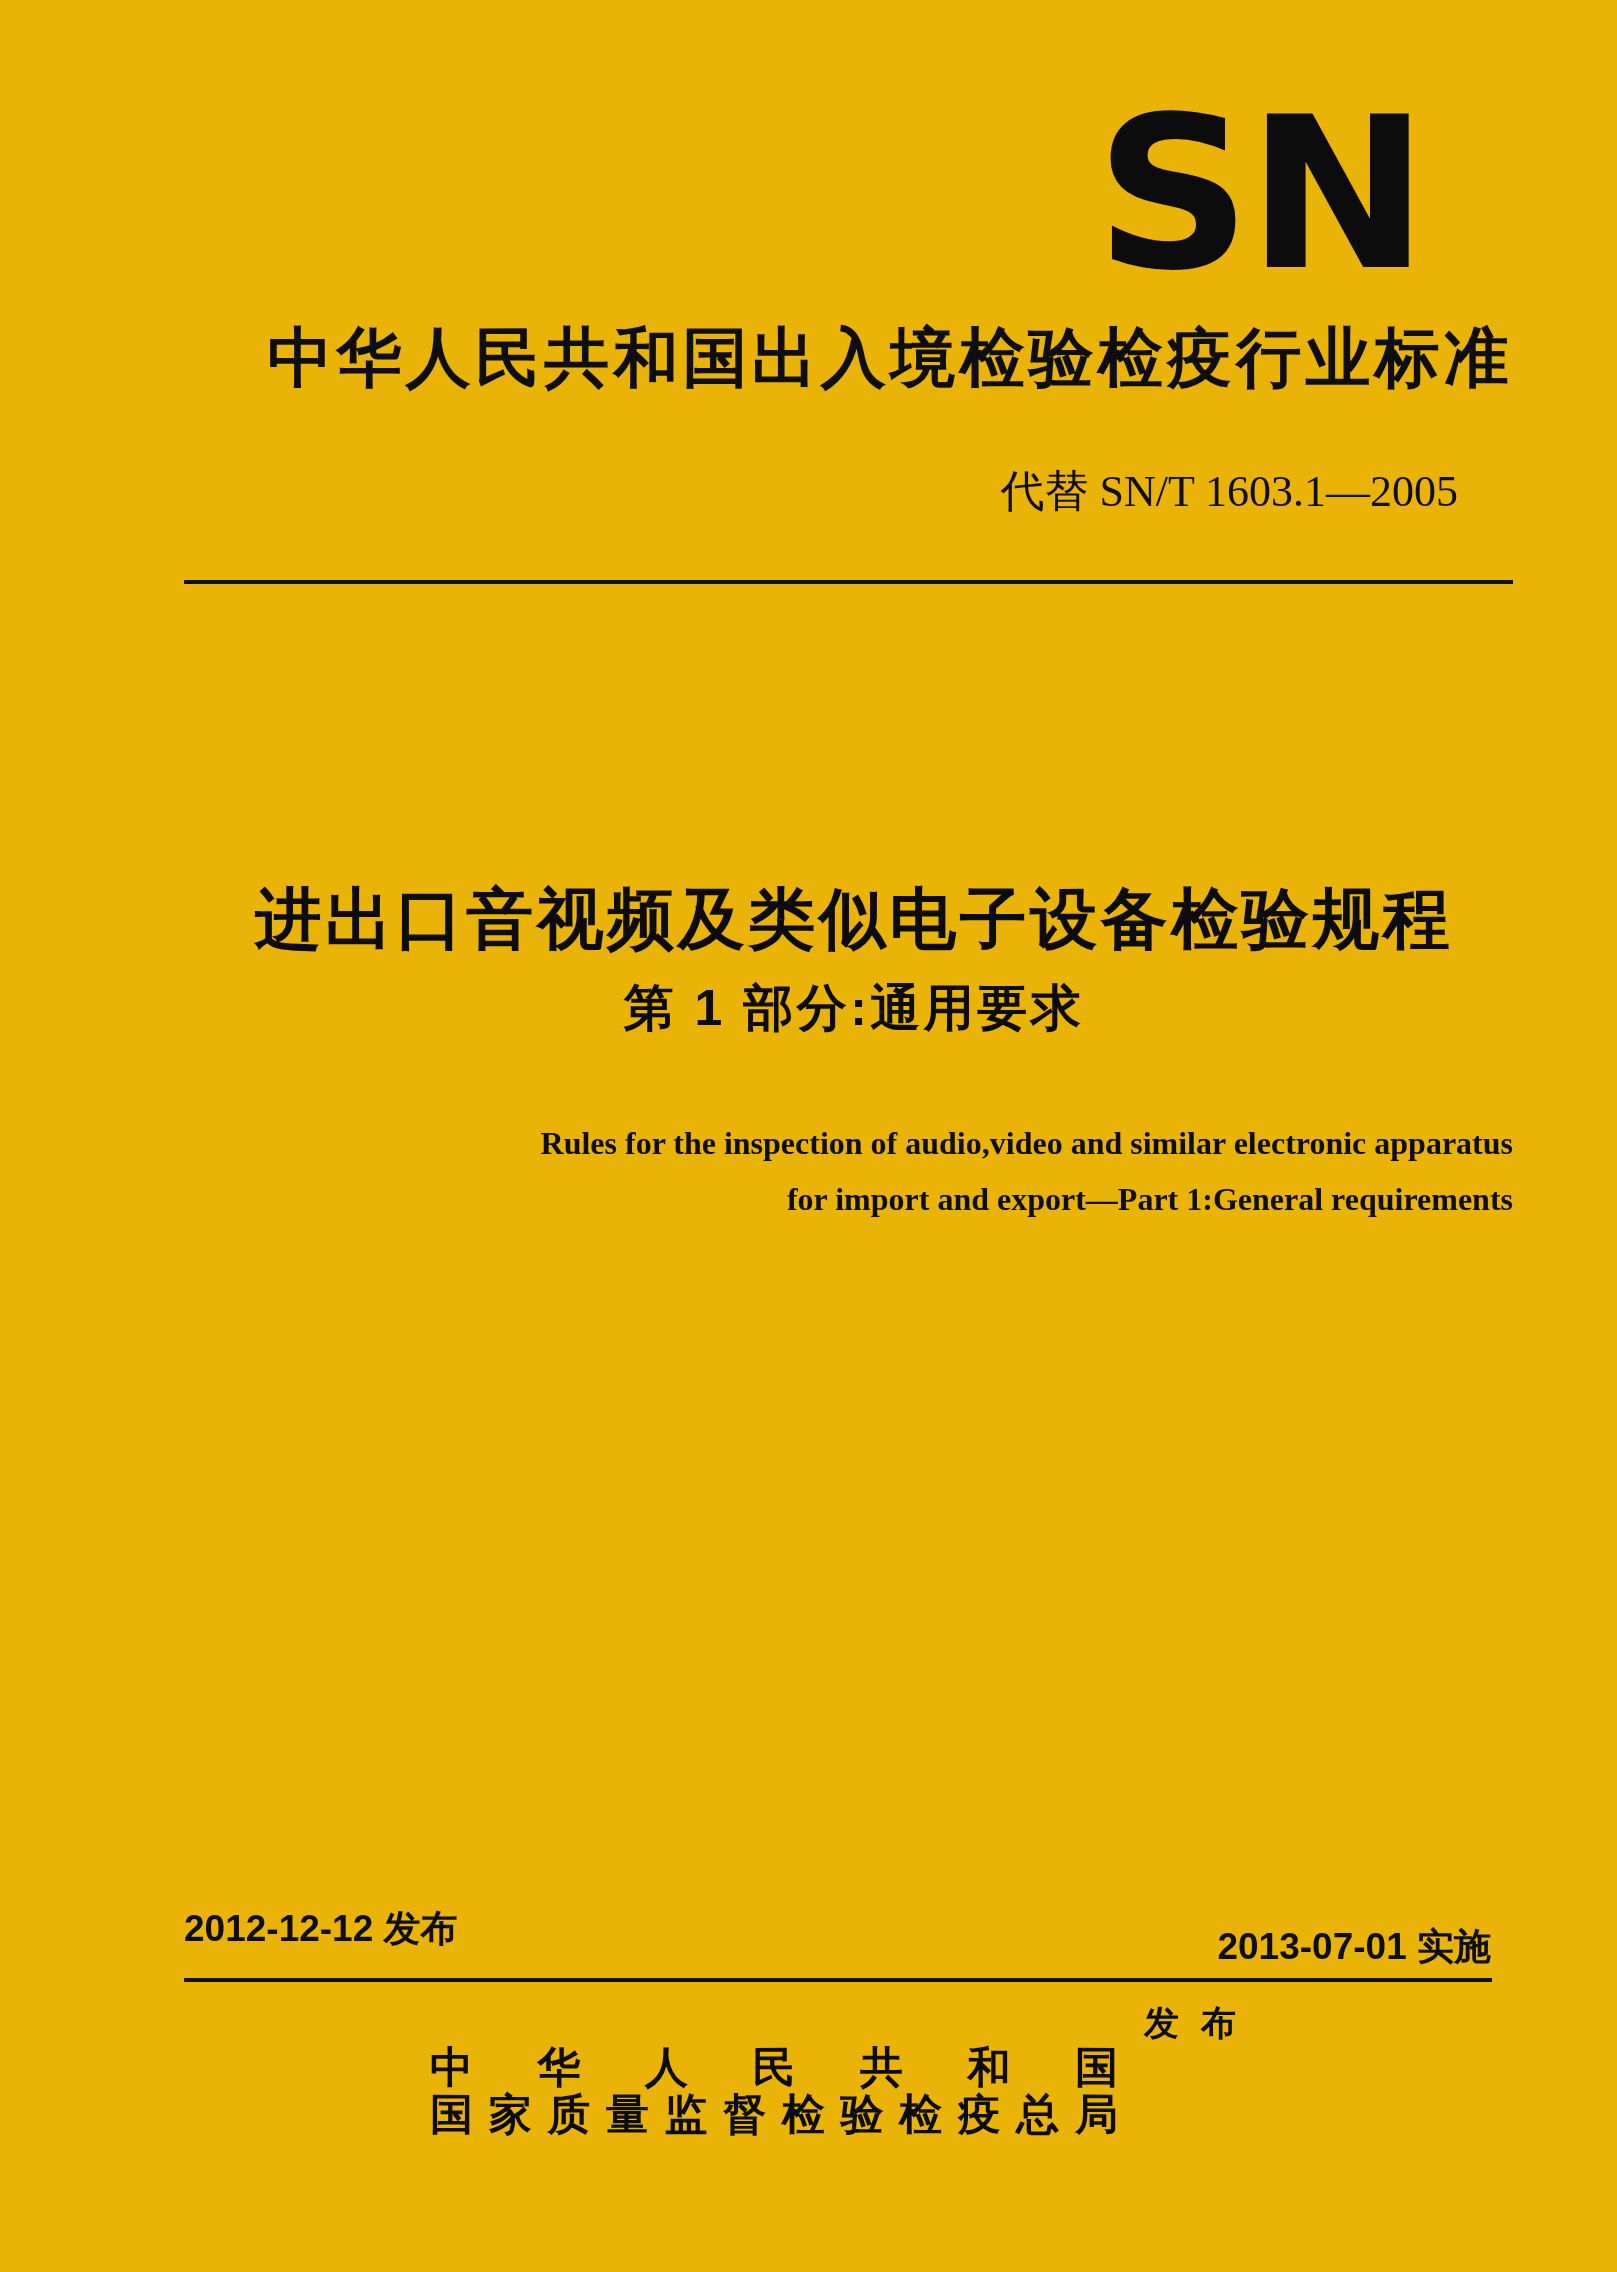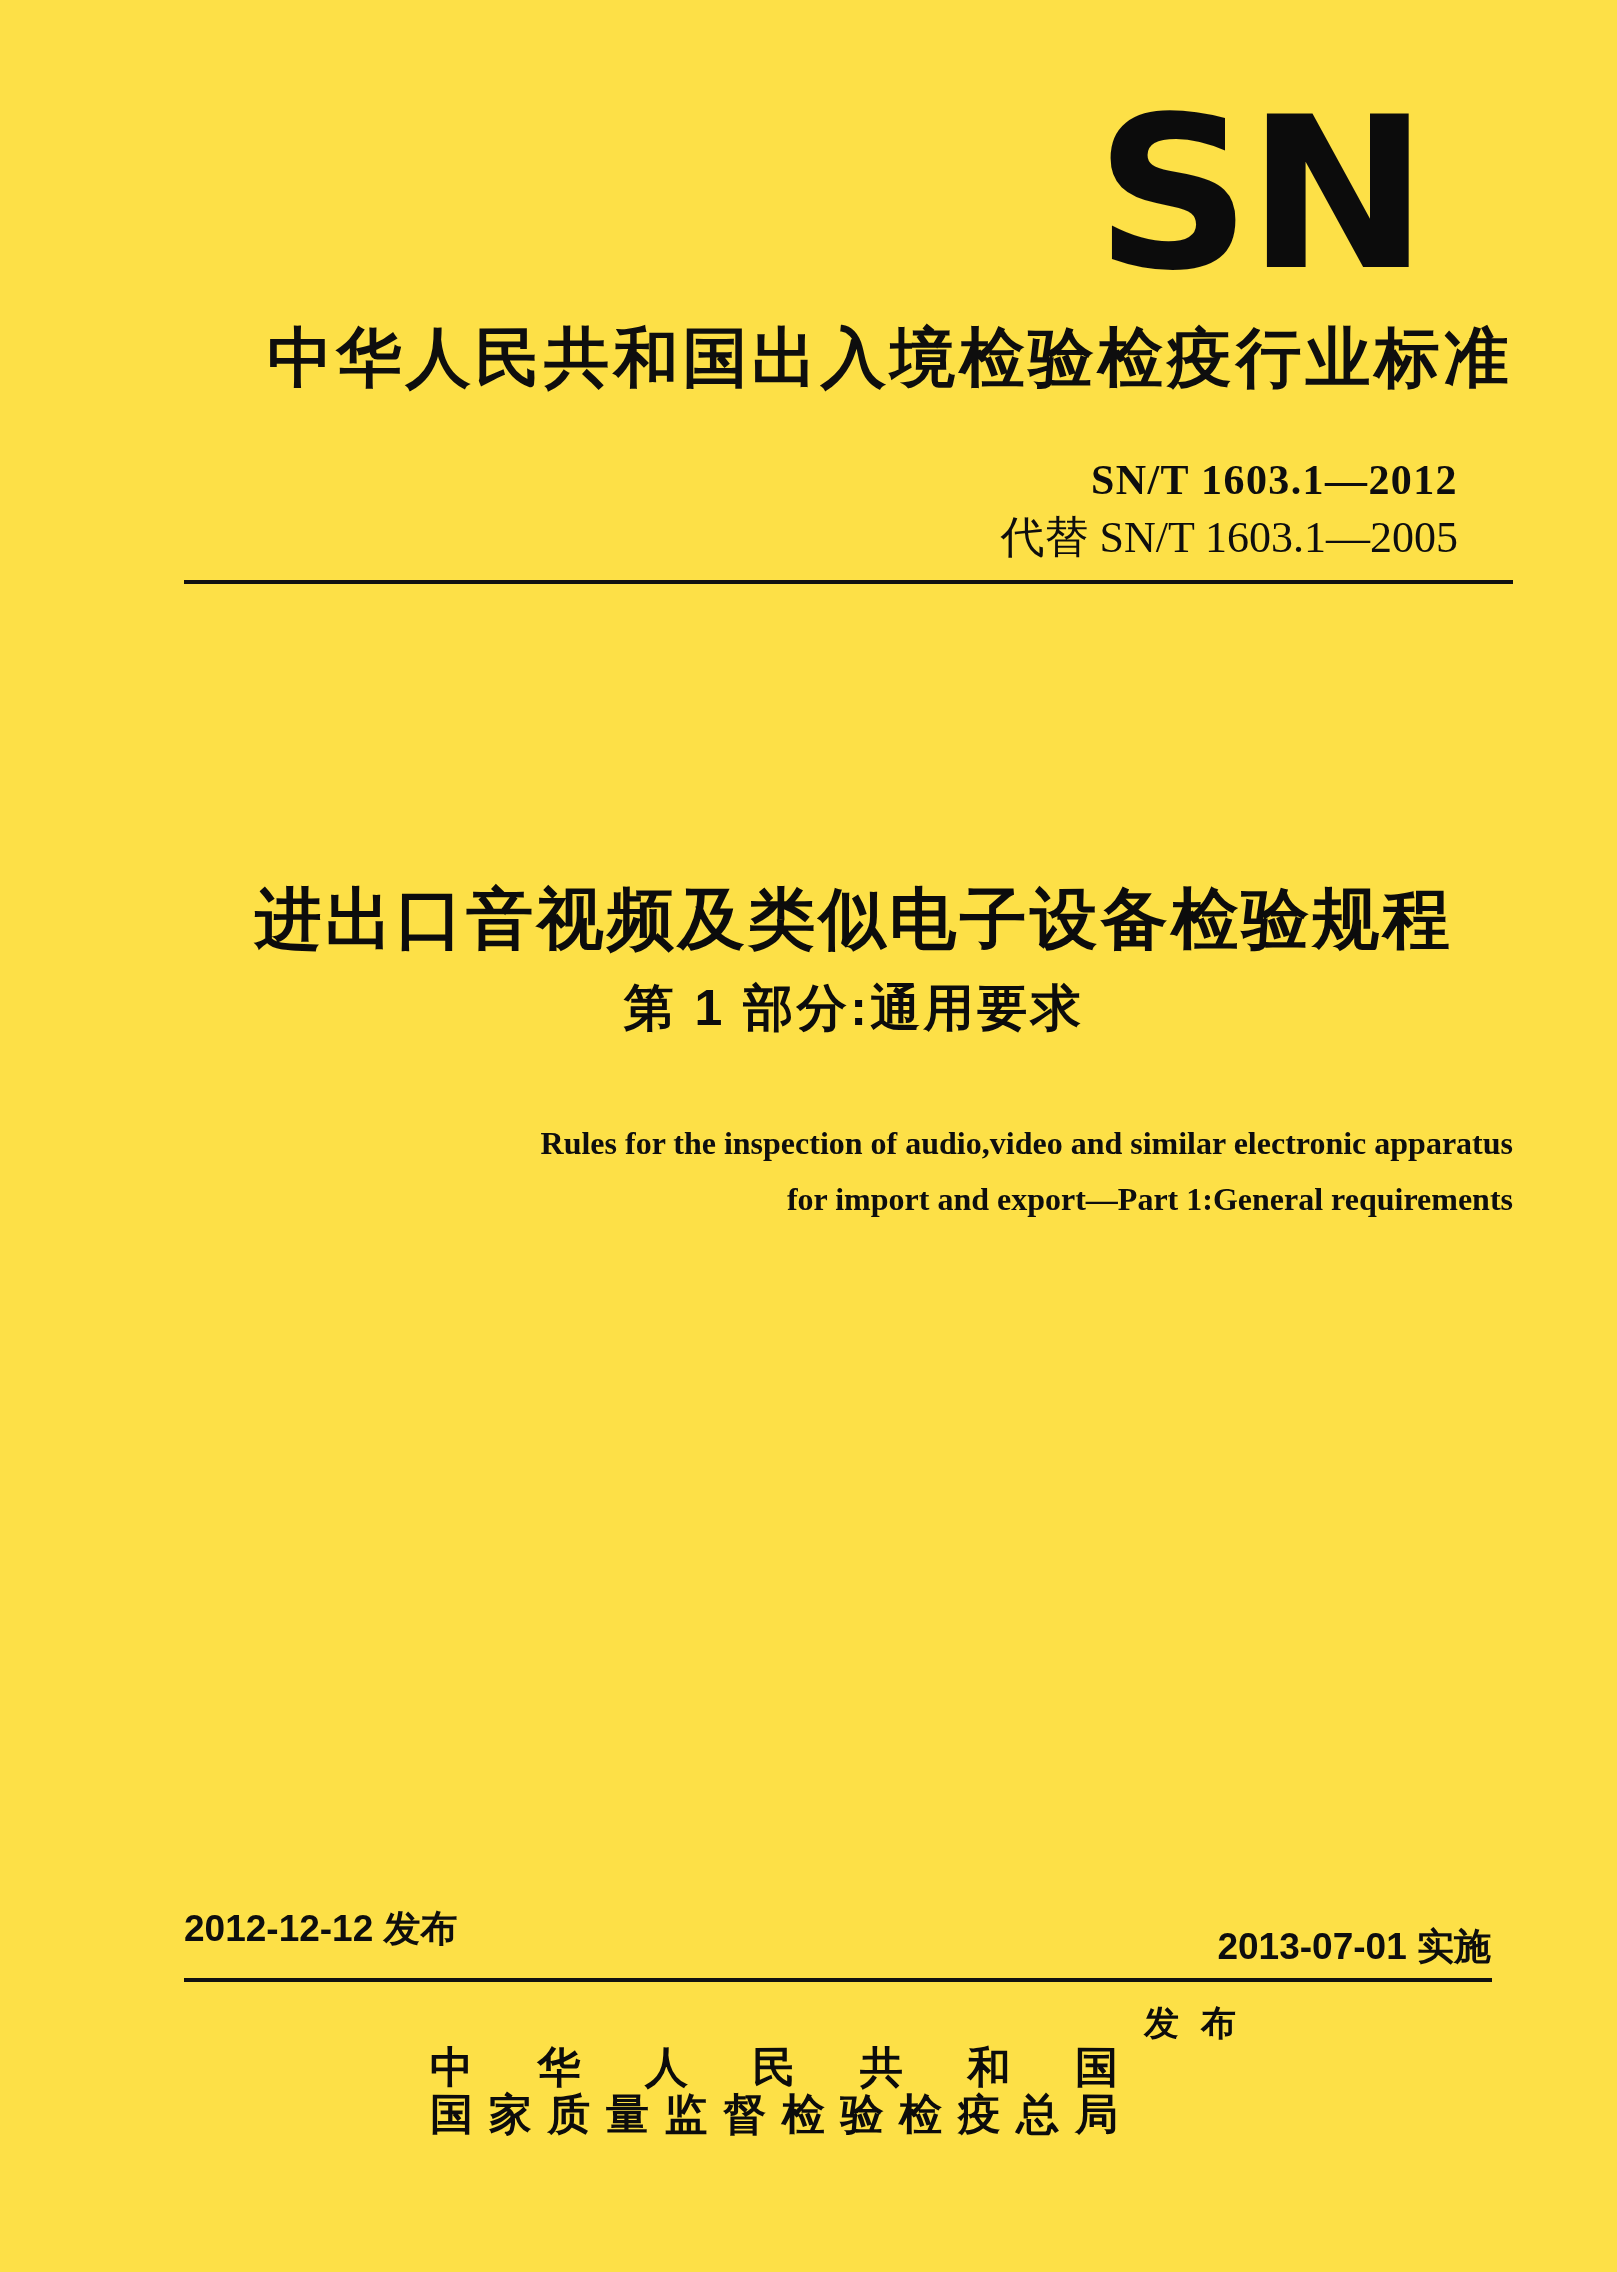--- a/index.html
+++ b/index.html
@@ -5,21 +5,21 @@
   html, body {
     margin: 0;
     padding: 0;
     background: #e8e8e8;
   }
   .page {
     position: relative;
     width: 1618px;
     height: 2273px;
     margin: 0 auto;
-    background: #fde047;
+    background: #eab308;
     color: #111;
     font-family: "Liberation Sans", sans-serif;
     overflow: hidden;
   }
   .abs { position: absolute; }
 
   .sn-logo {
     left: 1095px;
     top: 89px;
     font-family: "DejaVu Sans", sans-serif;
@@ -152,21 +152,20 @@
 </head>
 <body>
 
 <div class="page">
 
   <div class="abs sn-logo">SN</div>
 
   <div class="abs std-type">中华人民共和国出入境检验检疫行业标准</div>
 
   <div class="abs std-num-block">
-    <div class="std-num">SN/T 1603.1—2012</div>
     <div class="std-replaces">代替 SN/T 1603.1—2005</div>
   </div>
 
   <div class="abs rule rule-top"></div>
 
   <div class="abs title-cn">
     <div class="cn1">进出口音视频及类似电子设备检验规程</div>
     <div class="cn2">第 1 部分:通用要求</div>
   </div>
 

